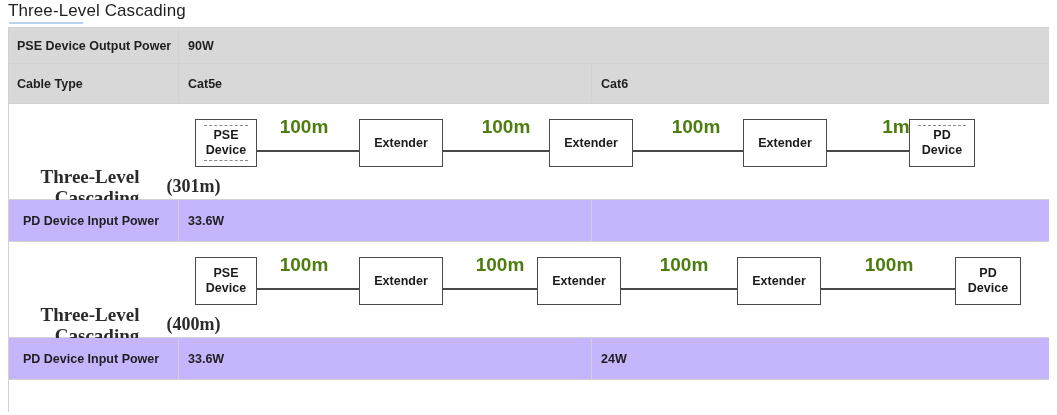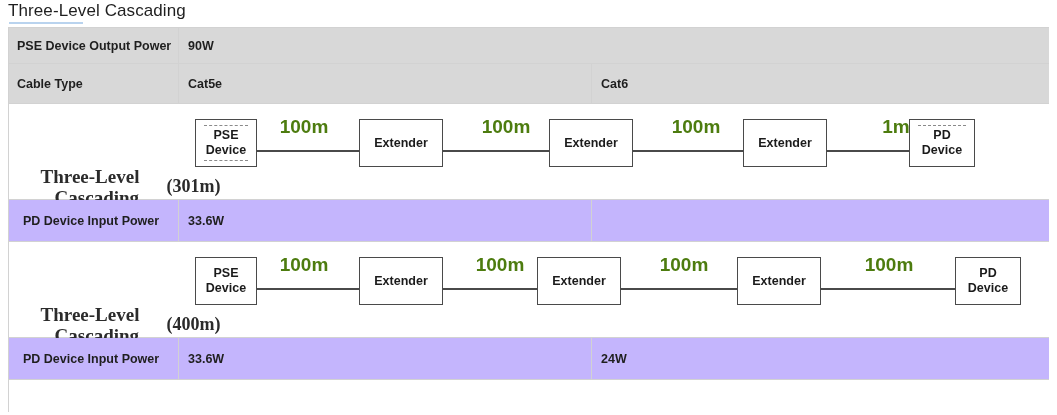--- a/index.html
+++ b/index.html
@@ -122,21 +122,21 @@
   .cascade-inner {
     font-family: "Liberation Serif", "DejaVu Serif", serif;
     font-size: 19px;
     line-height: 21px;
     color: #2b2b2b;
     text-align: left;
     position: relative;
     white-space: nowrap;
   }
   .cascade-inner .l1 { display:block; }
-  .cascade-inner .l2 { display:block; padding-left: 14px; }
+  .cascade-inner .l2 { display:block; padding-left: 14px; text-align: center; }
   .cascade-inner .paren {
     position: absolute;
     left: 126px;
     top: 10px;
     font-size: 18px;
   }
 
   
   .diagram {
     position: absolute;

